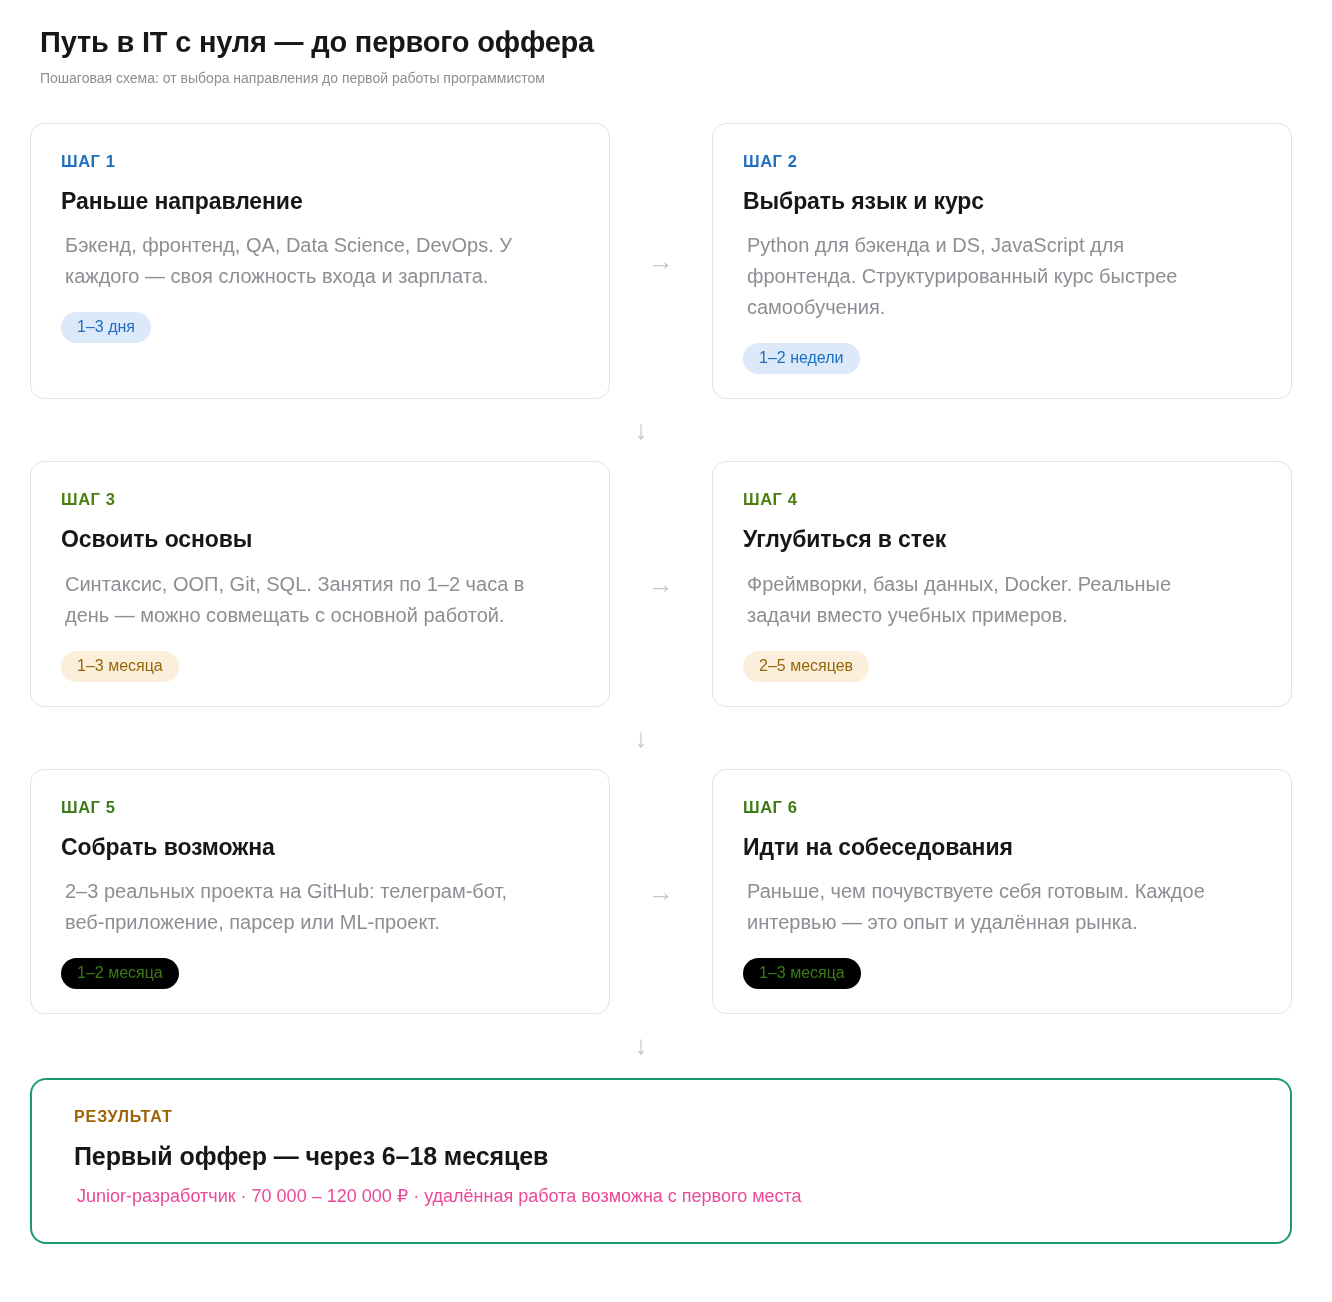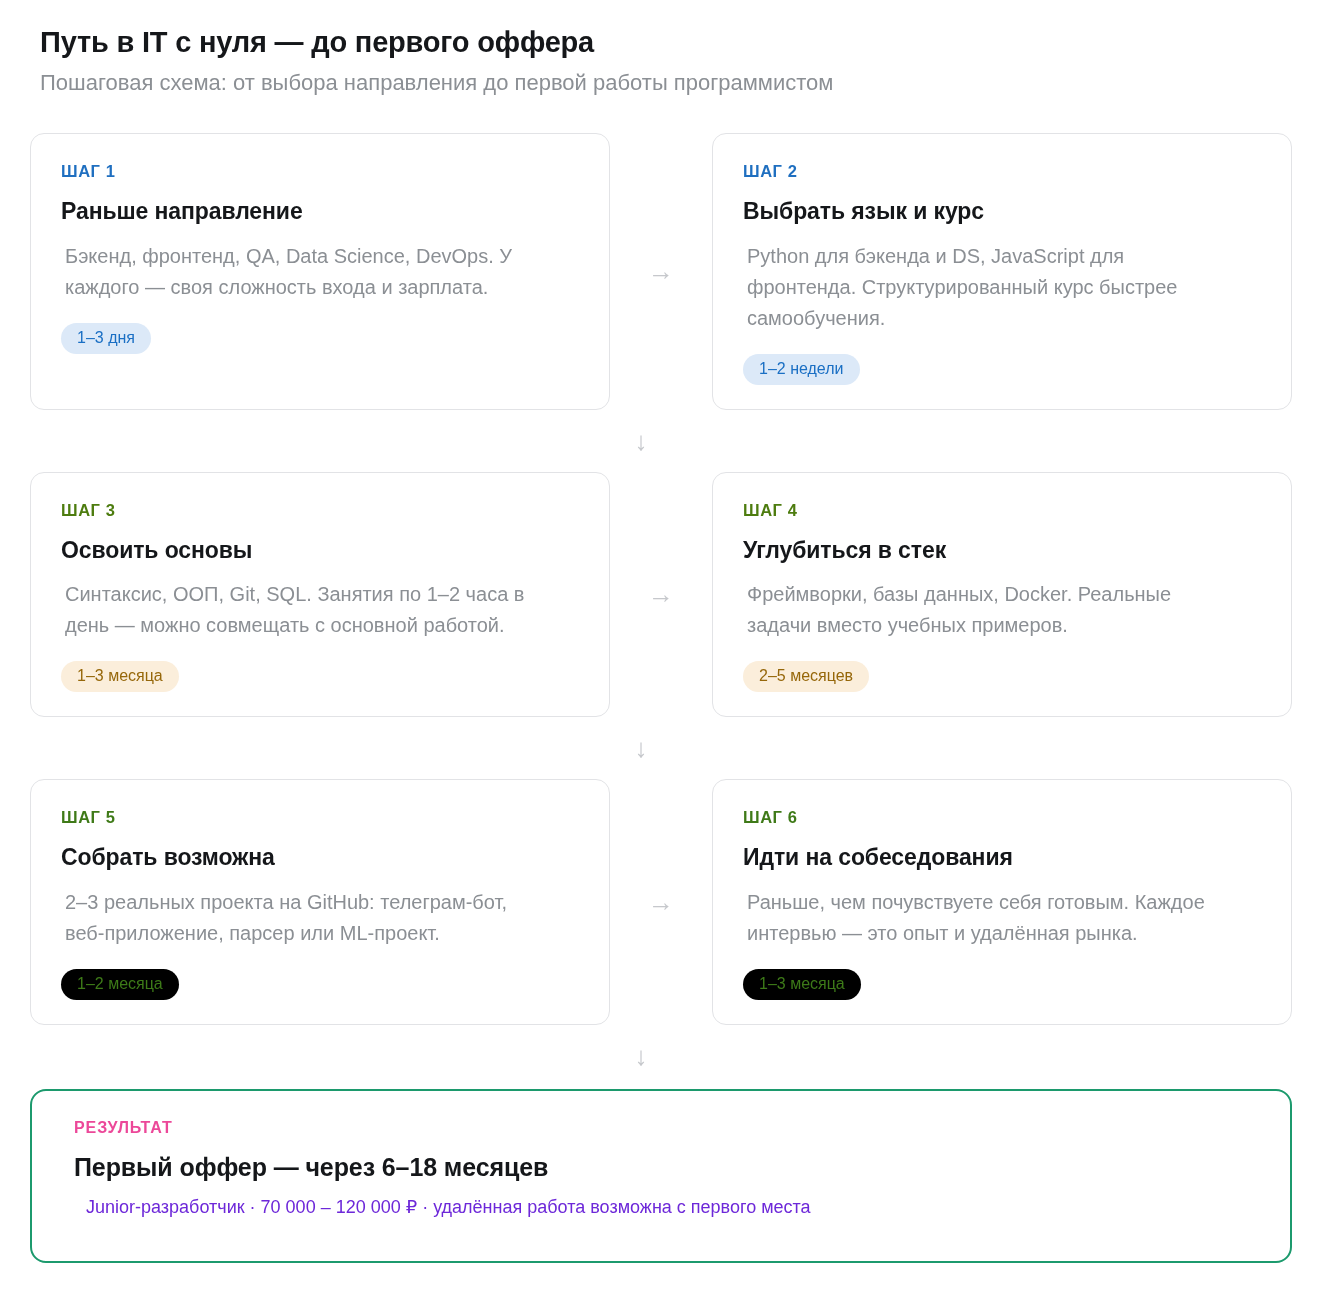--- a/index.html
+++ b/index.html
@@ -24,21 +24,21 @@
   .header { padding-left: 10px; }
   .page-title {
     font-size: 29px;
     font-weight: 700;
     letter-spacing: -0.2px;
     color: #15171a;
     margin: 0 0 10px 0;
     line-height: 1.15;
   }
   .page-subtitle {
-    font-size: 22px;
+    font-size: 14px;
     font-weight: 400;
     color: #8b8f94;
     margin: 0;
     line-height: 1.3;
   }
 
   
   .steps {
     margin-top: 35px;
   }
@@ -126,35 +126,35 @@
     margin-top: 2px;
     border: 2px solid #1c9a6d;
     border-radius: 16px;
     padding: 28px 40px 30px 42px;
     background: #ffffff;
   }
   .result-kicker {
     font-size: 16px;
     font-weight: 700;
     letter-spacing: 0.9px;
-    color: #ec4899;
+    color: #a16207;
     margin: 0 0 16px 0;
     text-transform: uppercase;
   }
   .result-title {
     font-size: 25px;
     font-weight: 700;
     color: #15171a;
     margin: 0 0 13px 0;
     letter-spacing: -0.1px;
   }
   .result-desc {
     font-size: 18px;
-    color: #6d28d9;
-    margin: 12px;
+    color: #ec4899;
+    margin: 3px;
     line-height: 1.35;
   }
 </style>
 </head>
 <body>
 
 <div class="page">
 
   <div class="header">
     <h1 class="page-title">Путь в IT с нуля — до первого оффера</h1>

